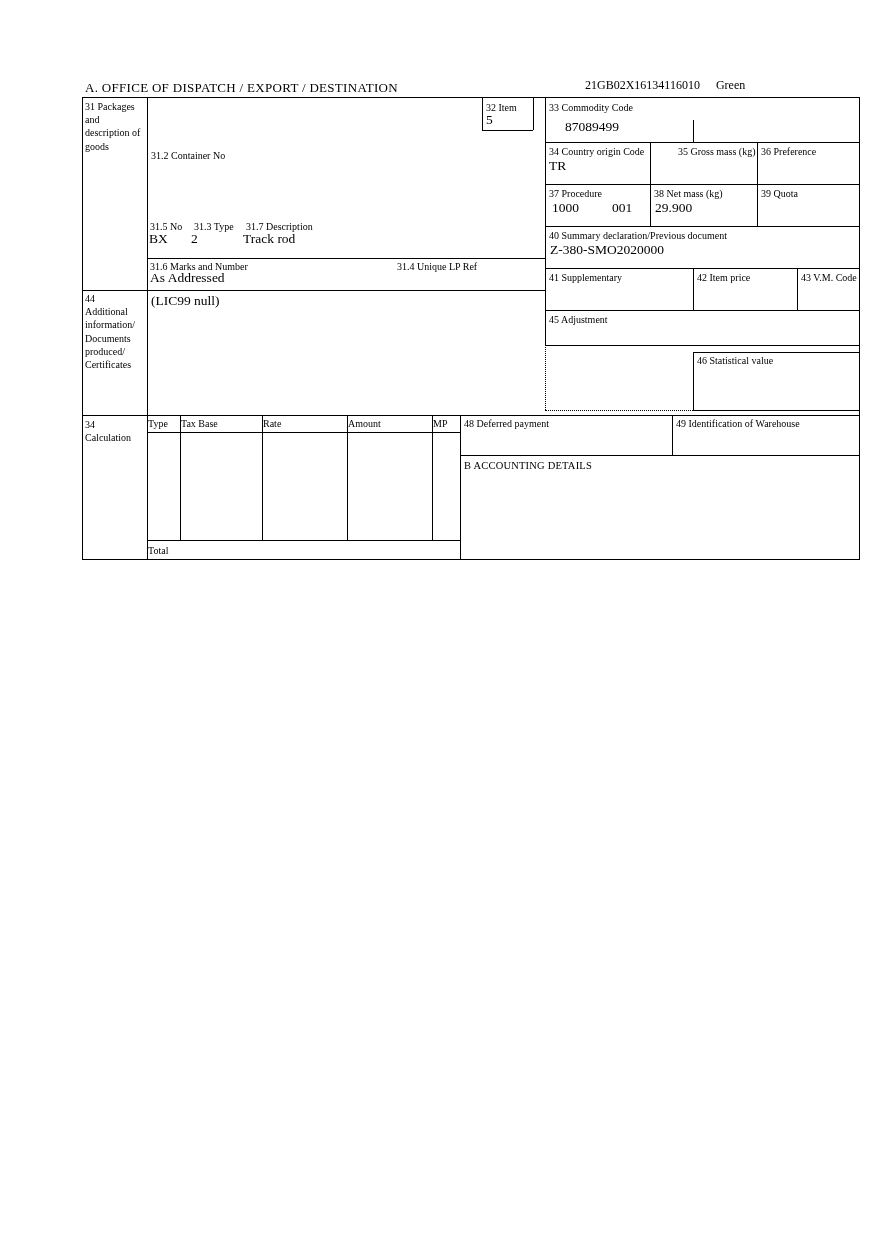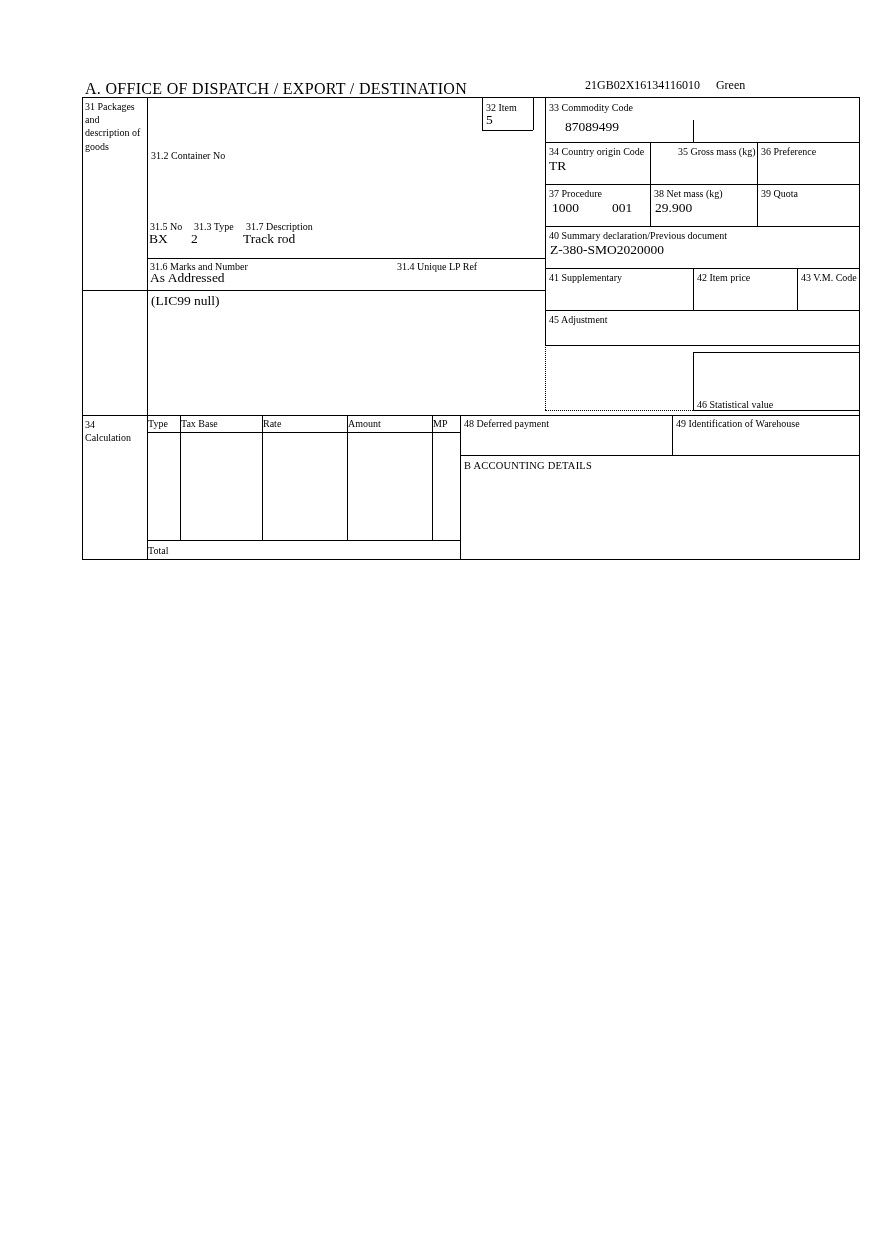--- a/index.html
+++ b/index.html
@@ -6,21 +6,21 @@
   #page{position:relative;width:882px;height:1250px;background:#ffffff;
         font-family:"Liberation Serif","DejaVu Serif",serif;color:#000;overflow:hidden;}
   .line{position:absolute;background:#000;}
   .dotv{position:absolute;width:0;border-left:1px dotted #000;}
   .doth{position:absolute;height:0;border-top:1px dotted #000;}
   .outer{position:absolute;border:1px solid #000;box-sizing:border-box;}
   .lbl{position:absolute;font-size:10px;line-height:1.15;white-space:nowrap;}
   .side{position:absolute;font-size:10px;line-height:1.32;}
   .val{position:absolute;font-size:13.5px;line-height:1.1;white-space:nowrap;}
   .th{position:absolute;font-size:10px;text-align:left;}
-  .title{position:absolute;font-size:16px;letter-spacing:0.3px;}
+  .title{position:absolute;font-size:13px;letter-spacing:0.3px;}
   .mrn{position:absolute;font-size:12px;display:flex;gap:16px;}
 </style>
 </head>
 <body>
 
 <div id="page">
 
   <div class="title" style="left:85px;top:80px;">A.  OFFICE OF DISPATCH / EXPORT / DESTINATION</div>
   <div class="mrn" style="left:585px;top:78px;">
     <span>21GB02X16134116010</span>
@@ -60,20 +60,24 @@
   <div class="line" style="left:147px;top:258px;width:398px;height:1px;"></div>
   <div class="line" style="left:82px;top:290px;width:463px;height:1px;"></div>
   <div class="line" style="left:82px;top:415px;width:778px;height:1px;"></div>
   <div class="line" style="left:147px;top:432px;width:313px;height:1px;"></div>
   <div class="line" style="left:147px;top:540px;width:313px;height:1px;"></div>
   <div class="line" style="left:460px;top:455px;width:400px;height:1px;"></div>
 
   <div class="doth" style="left:545px;top:410px;width:148px;"></div>
 
   <div class="side" style="left:85px;top:100px;width:60px;">31 Packages and description of goods</div>
+  <div class="side" style="left:85px;top:292px;width:62px;">
+    <div>44</div>
+    <div>Additional information/ Documents produced/ Certificates</div>
+  </div>
   <div class="side" style="left:85px;top:418px;width:60px;">
     <div>34</div>
     <div>Calculation</div>
   </div>
 
   <div class="lbl" style="left:151px;top:102px;margin-top:48px;">31.2 Container No</div>
   <div class="lbl" style="left:150px;top:221px;">31.5 No</div>
   <div class="lbl" style="left:194px;top:221px;">31.3 Type</div>
   <div class="lbl" style="left:246px;top:221px;">31.7 Description</div>
   <div class="val" style="left:149px;top:232px;">BX</div>
@@ -103,21 +107,21 @@
 
   <div class="lbl" style="left:549px;top:230px;">40 Summary declaration/Previous document</div>
   <div class="val" style="left:550px;top:243px;">Z-380-SMO2020000</div>
 
   <div class="lbl" style="left:549px;top:272px;">41 Supplementary</div>
   <div class="lbl" style="left:697px;top:272px;">42 Item price</div>
   <div class="lbl" style="left:801px;top:272px;">43 V.M. Code</div>
 
   <div class="val" style="left:151px;top:294px;">(LIC99 null)</div>
   <div class="lbl" style="left:549px;top:314px;">45 Adjustment</div>
-  <div class="lbl" style="left:697px;top:355px;margin-top:44px;">46 Statistical value</div>
+  <div class="lbl" style="left:697px;top:355px;">46 Statistical value</div>
 
   <div class="th" style="left:148px;top:418px;width:31px;">Type</div>
   <div class="th" style="left:181px;top:418px;width:80px;">Tax Base</div>
   <div class="th" style="left:263px;top:418px;width:83px;">Rate</div>
   <div class="th" style="left:348px;top:418px;width:83px;">Amount</div>
   <div class="th" style="left:433px;top:418px;width:26px;">MP</div>
   <div class="th" style="left:148px;top:545px;width:311px;">Total</div>
 
   <div class="lbl" style="left:464px;top:418px;">48 Deferred payment</div>
   <div class="lbl" style="left:676px;top:418px;">49 Identification of Warehouse</div>

